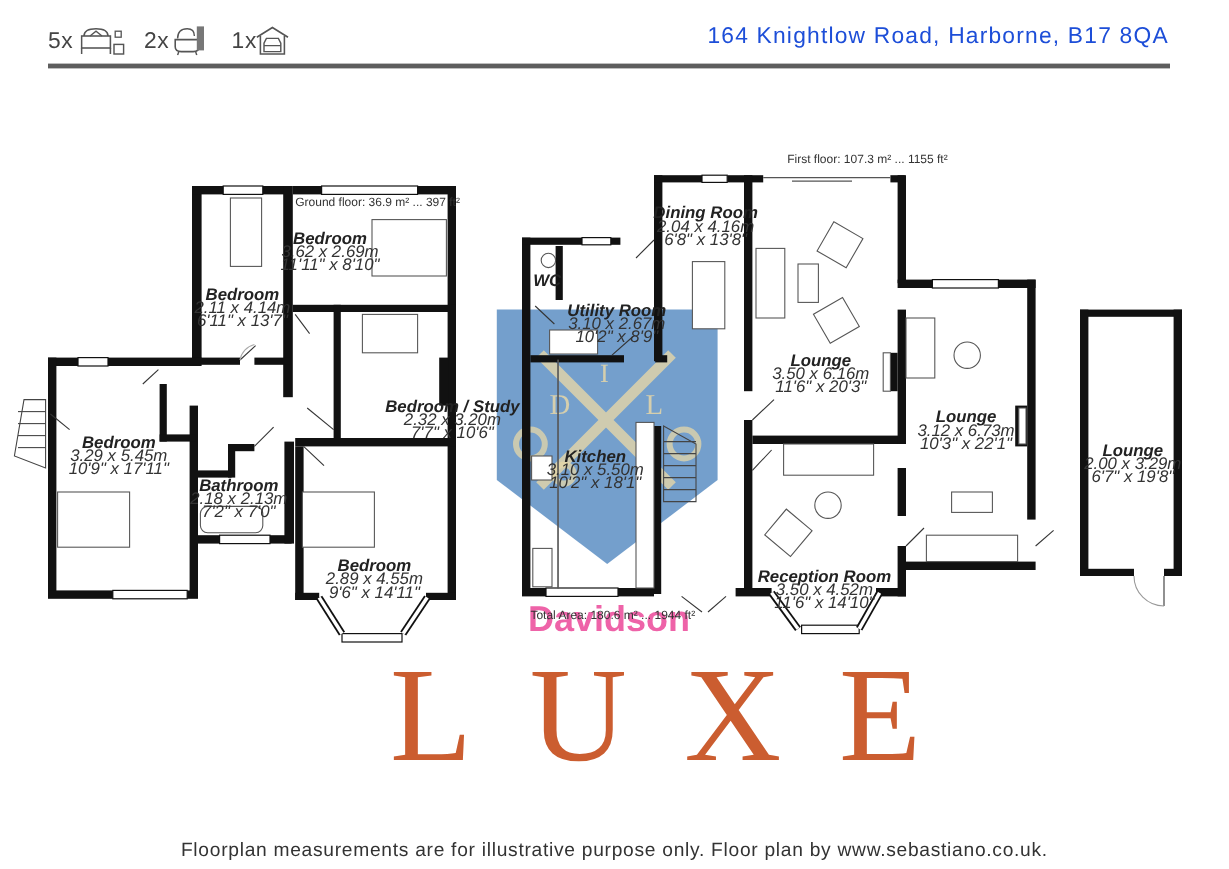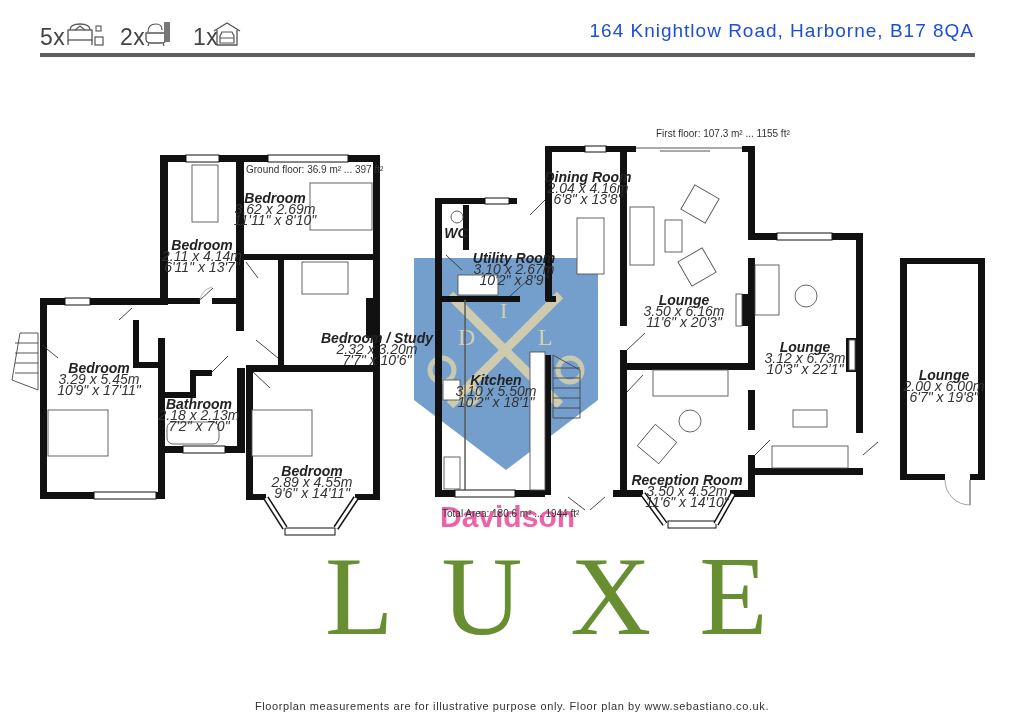--- a/index.html
+++ b/index.html
@@ -1,25 +1,25 @@
 <!DOCTYPE html>
 <html><head>
 <meta charset="utf-8">
 <style>
   html,body{margin:0;padding:0;background:#fff;}
   body{width:1024px;height:724px;position:relative;overflow:hidden;font-family:"Liberation Sans",sans-serif;color:#222;}
   .abs{position:absolute;}
-  .hdr-count{font-size:23px;color:#444;letter-spacing:0.5px;}
+  .hdr-count{font-size:19px;color:#444;letter-spacing:0.5px;}
   .hdr-rule{left:40px;top:53px;width:935px;height:4px;background:#5e5e5e;}
   .address{right:50px;top:20px;font-size:19px;color:#1d4ed8;letter-spacing:1px;}
   .area-label{font-size:10px;color:#333;white-space:nowrap;}
   .room-label{position:absolute;text-align:center;font-size:14px;color:#333;line-height:11px;white-space:nowrap;transform:translateX(-50%);font-style:italic;}
   .room-label .rn{font-weight:bold;color:#222;}
-  .footer{left:0;width:1024px;top:700px;text-align:center;font-size:11px;color:#333;letter-spacing:0.6px;}
-  .luxe{left:325px;top:532px;font-family:"Liberation Serif",serif;font-size:112px;letter-spacing:48px;color:#4d7c0f;opacity:0.85;}
+  .footer{left:0;width:1024px;top:700px;text-align:center;font-size:16px;color:#333;letter-spacing:0.6px;}
+  .luxe{left:325px;top:532px;font-family:"Liberation Serif",serif;font-size:112px;letter-spacing:48px;color:#c2410c;opacity:0.85;}
   .davidson{left:440px;top:500px;font-family:"Liberation Sans",sans-serif;font-size:30px;color:#ec4899;font-weight:bold;opacity:0.85;}
   svg{position:absolute;left:0;top:0;}
 </style>
 </head>
 <body>
 
 <div class="abs" style="left:40px;top:22px;height:26px;">
   <span class="abs hdr-count" style="left:0;top:2px;">5x</span>
   <svg width="40" height="26" viewBox="0 0 40 26" style="left:27px;top:0;">
     <rect x="1" y="8" width="24" height="10" fill="none" stroke="#555" stroke-width="1.3"></rect>
@@ -297,17 +297,17 @@
   <div>3.12 x 6.73m</div>
   <div>10'3" x 22'1"</div>
 </div>
 <div class="room-label" style="left:687px;top:475px;text-align:center;">
   <div class="rn">Reception Room</div>
   <div>3.50 x 4.52m</div>
   <div>11'6" x 14'10"</div>
 </div>
 <div class="room-label" style="left:944px;top:370px;">
   <div class="rn">Lounge</div>
-  <div>2.00 x 6.00m</div>
+  <div>2.00 x 3.29m</div>
   <div>6'7" x 19'8"</div>
 </div>
 
 <div class="abs footer">Floorplan measurements are for illustrative purpose only. Floor plan by www.sebastiano.co.uk.</div>
 
 </body></html>

